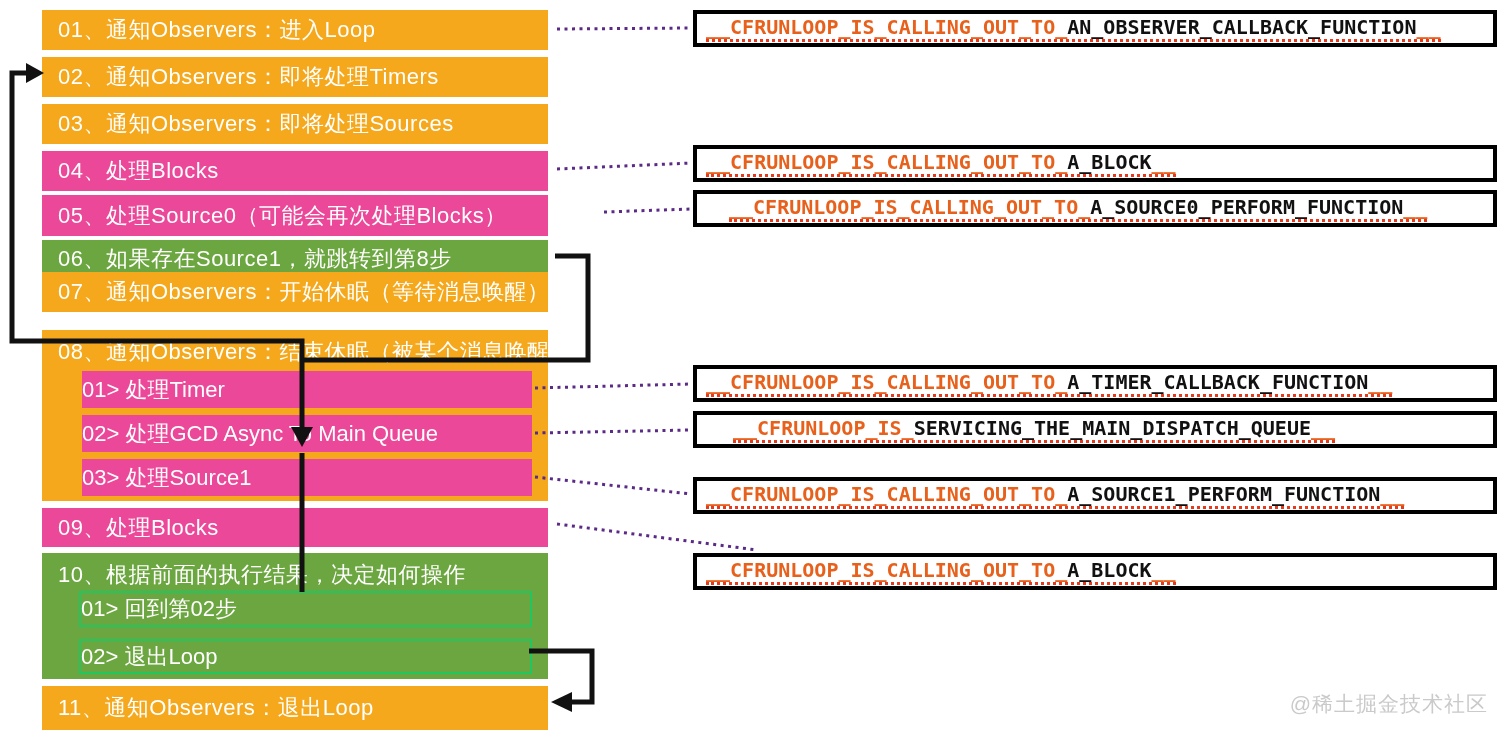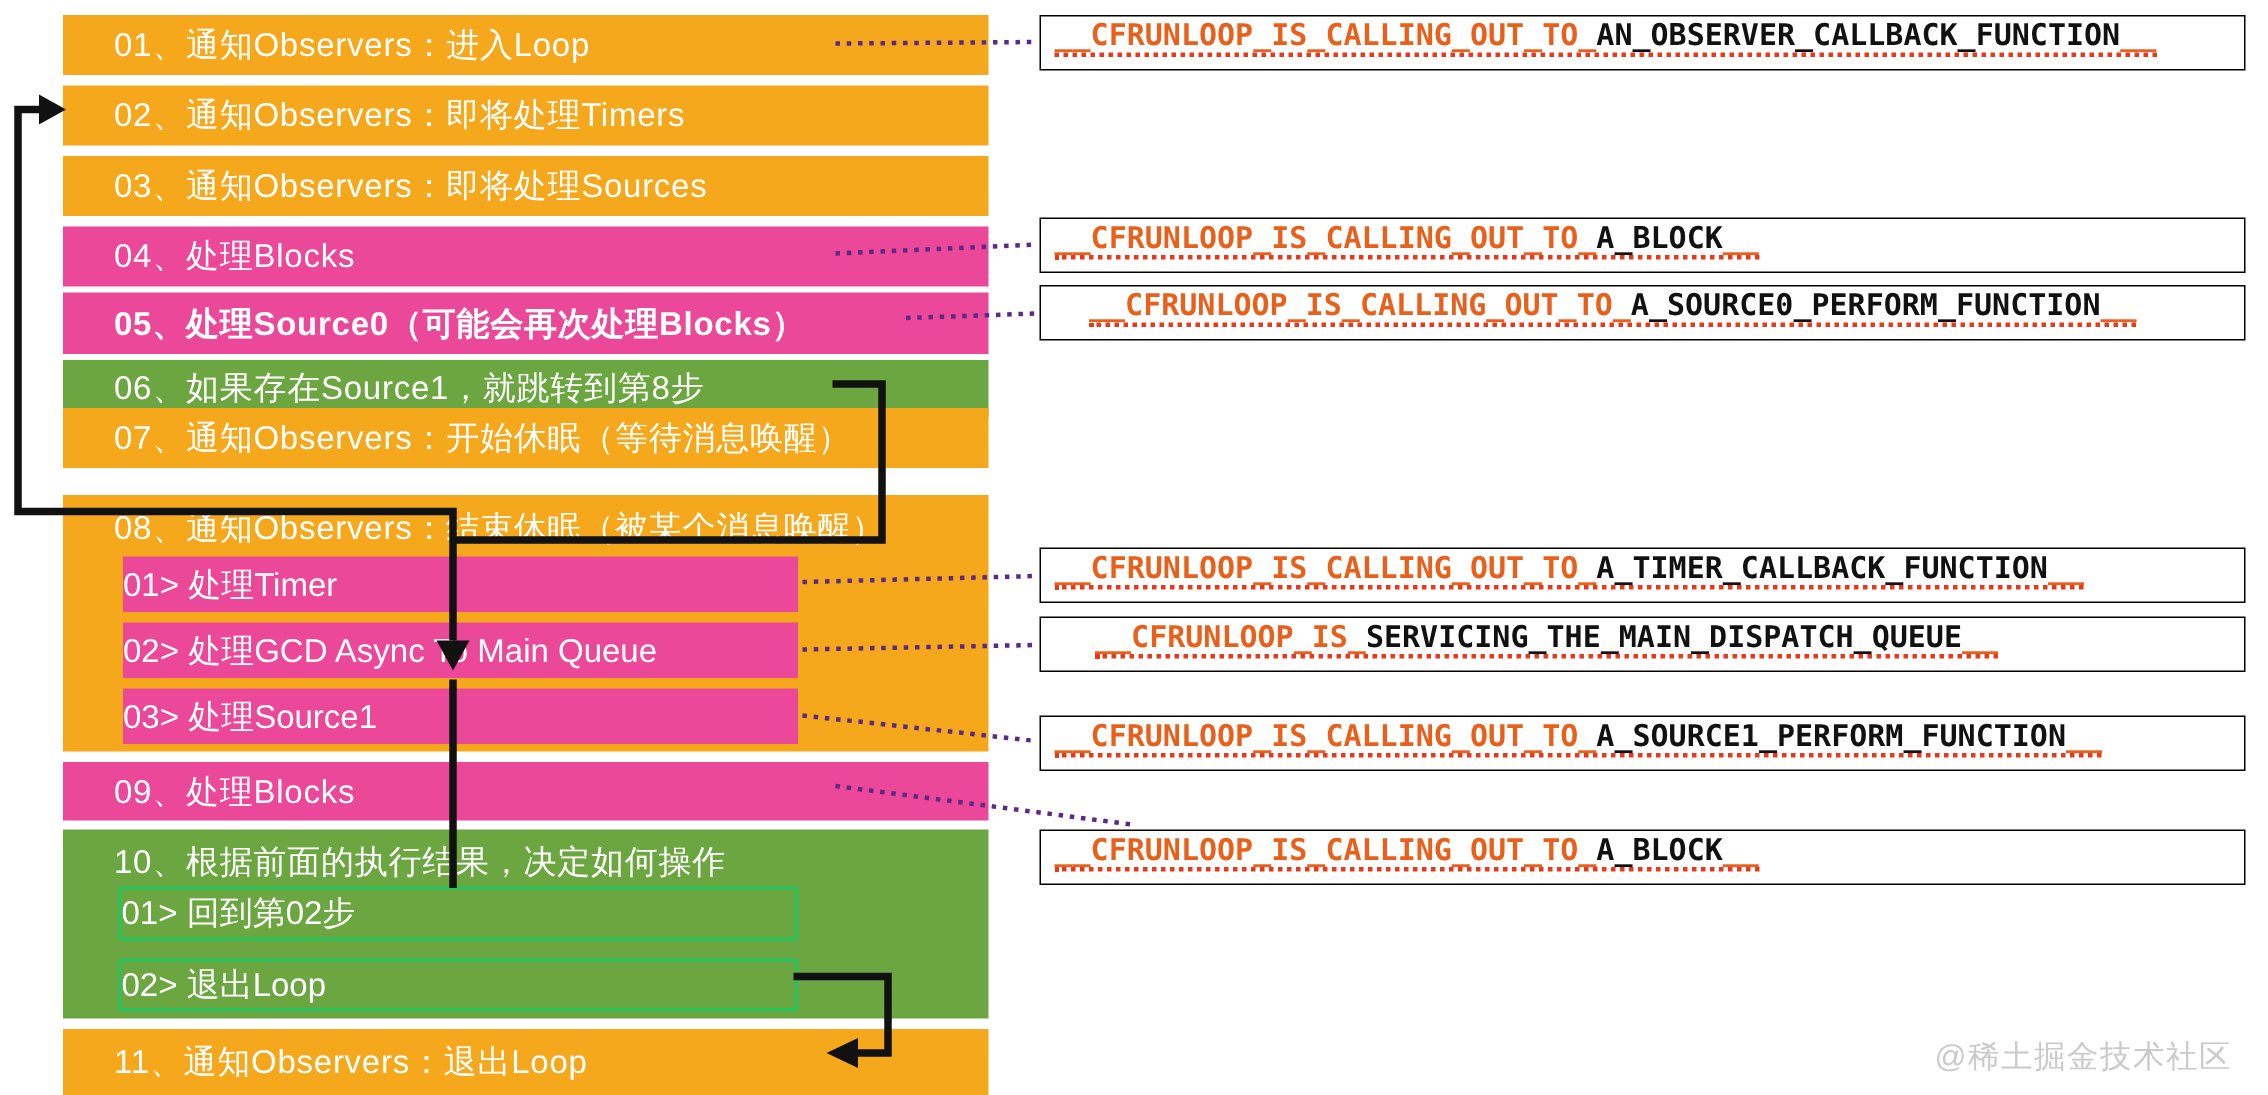--- a/index.html
+++ b/index.html
@@ -5,24 +5,24 @@
   html,body{margin:0;padding:0;background:#ffffff;}
   .canvas{
     position:relative;
     width:1512px;height:730px;
     background:#ffffff;
     overflow:hidden;
     font-family:"Liberation Sans",sans-serif;
   }
   .step{
     position:absolute;
-    left:42px;width:617px;
+    left:42px;width:506px;
     display:flex;align-items:center;
     box-sizing:border-box;
-    padding-left:34px;
+    padding-left:16px;
     color:#ffffff;
     font-size:22px;
     font-weight:500;
     letter-spacing:.5px;
     white-space:nowrap;
   }
   .orange{background:#F5A81C;}
   .blue{background:#ec4899;}
   .green{background:#6CA640;}
   .step.container{align-items:flex-start;padding-top:7px;}
@@ -37,22 +37,22 @@
   }
   .substep.outlined{
     background:transparent;
     border:2px solid #22c55e;
   }
   .callout{
     position:absolute;
     left:693px;width:804px;height:37px;
     box-sizing:border-box;
     background:#ffffff;
-    border:1px solid #000000;
-    display:flex;align-items:flex-start;
+    border:4px solid #000000;
+    display:flex;align-items:center;
     padding-left:9px;
     font-family:"DejaVu Sans Mono",monospace;
     font-size:20px;
     font-weight:bold;
     white-space:nowrap;
   }
   .co-text{
     display:inline-block;
     border-bottom:3px dotted #E8391D;
     padding-bottom:0px;
@@ -82,21 +82,21 @@
   </div>
   <div class="step orange" style="top:57px;height:40px;">
     <span>02、通知Observers：即将处理Timers</span>
   </div>
   <div class="step orange" style="top:104px;height:40px;">
     <span>03、通知Observers：即将处理Sources</span>
   </div>
   <div class="step blue" style="top:151px;height:40px;">
     <span>04、处理Blocks</span>
   </div>
-  <div class="step blue" style="top:195px;height:41px;font-weight:bold;">
+  <div class="step blue" style="top:195px;height:41px;">
     <span>05、处理Source0（可能会再次处理Blocks）</span>
   </div>
   <div class="step green" style="top:240px;height:38px;">
     <span>06、如果存在Source1，就跳转到第8步</span>
   </div>
   <div class="step orange" style="top:272px;height:40px;">
     <span>07、通知Observers：开始休眠（等待消息唤醒）</span>
   </div>
 
   <div class="step container orange" style="top:330px;height:171px;">

